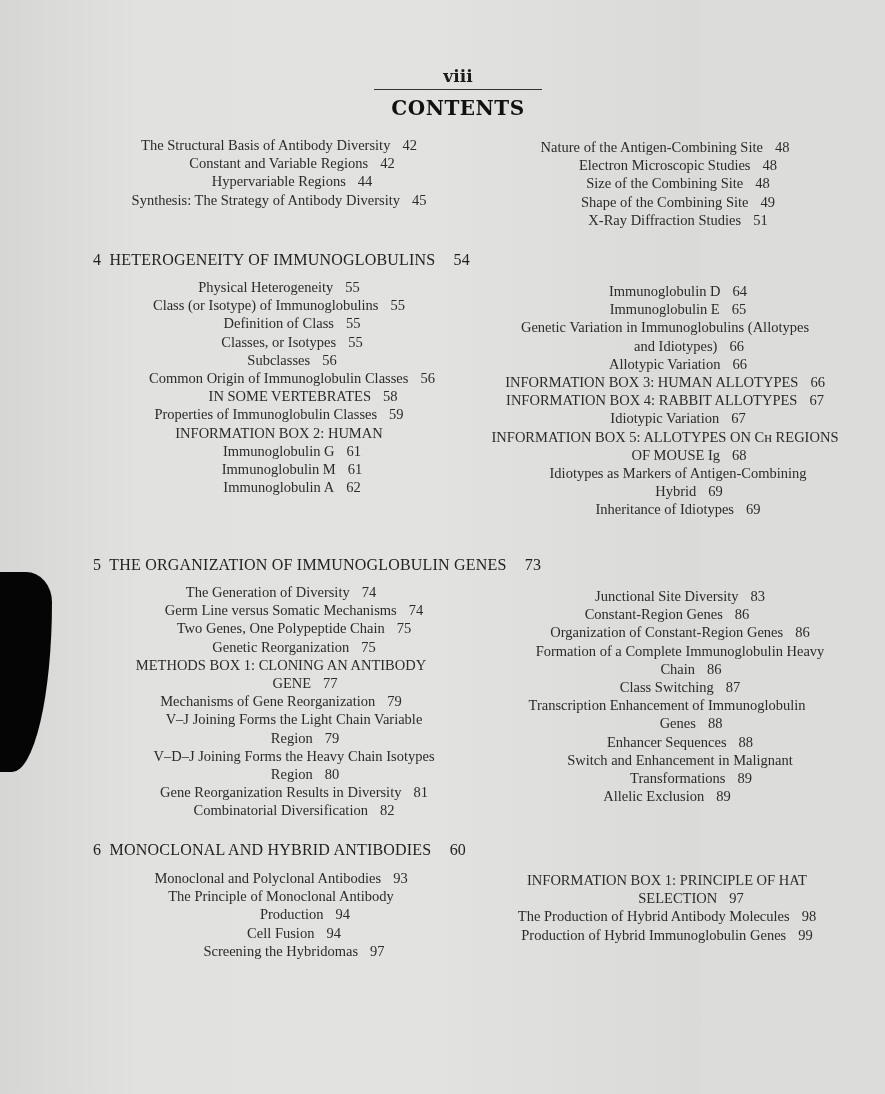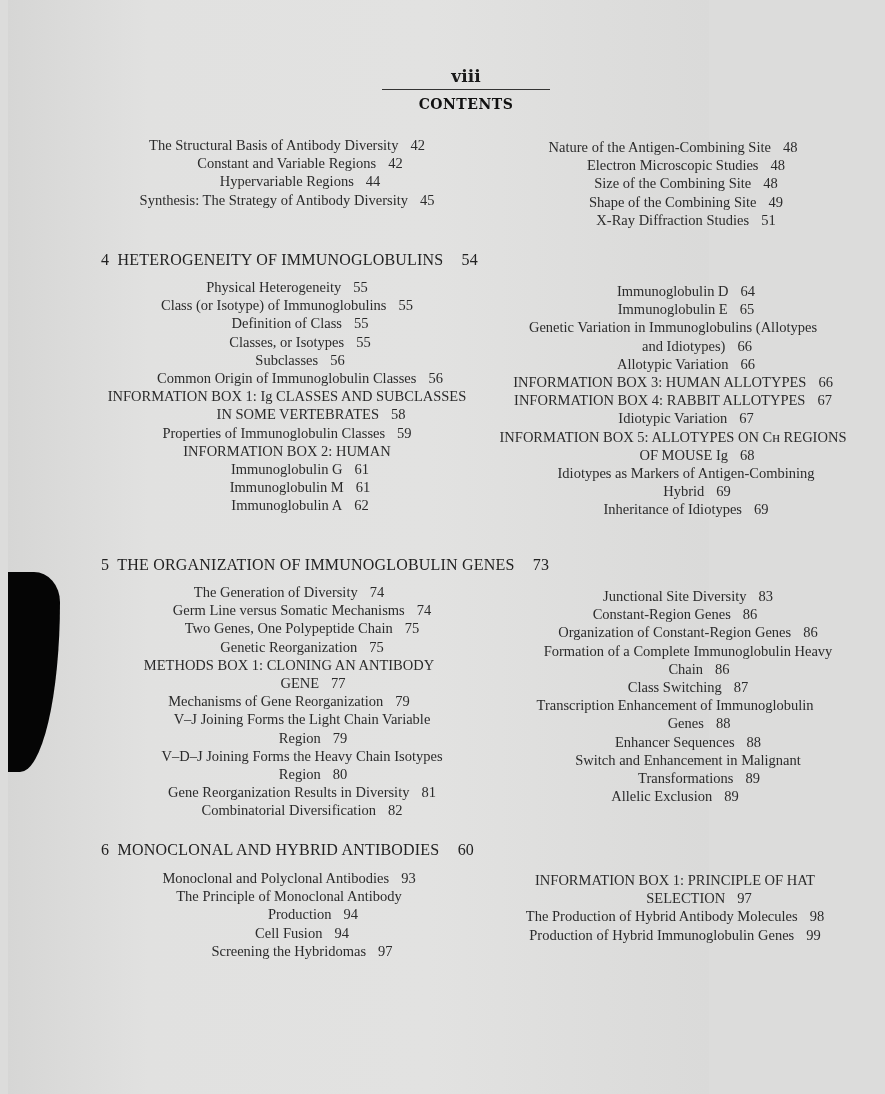--- a/index.html
+++ b/index.html
@@ -3,34 +3,34 @@
 <meta charset="utf-8">
 <style>
   html, body { margin:0; padding:0; }
   body {
     width:885px; height:1094px; overflow:hidden; position:relative;
     background:#dcdcdb;
     font-family:"DejaVu Serif", "Liberation Serif", serif;
     color:#2a2a2a;
   }
   .page {
-    position:absolute; left:8px; top:0; width:701px; height:1094px;
+    position:absolute; left:0; top:0; width:701px; height:1094px;
     background: linear-gradient(90deg, #d6d6d5 0%, #e1e1e0 20%, #e2e2e1 60%, #dadad9 100%);
   }
   .blob {
     position:absolute; left:0; top:572px; width:52px; height:200px;
     background:#050505;
     border-radius: 0 26px 40px 0 / 0 30px 170px 0;
   }
   .header {
     position:absolute; left:374px; top:66px; width:168px; text-align:center;
   }
   .folio { font-weight:bold; font-size:17px; line-height:20px; color:#1a1a1a; }
   .rule { height:1px; background:#333; margin:3px 0 6px; }
-  .title { font-weight:bold; font-size:14px; letter-spacing:0.5px; color:#111; font-family:"DejaVu Serif", serif; }
+  .title { font-weight:bold; font-size:20px; letter-spacing:0.5px; color:#111; font-family:"DejaVu Serif", serif; }
   .col { position:absolute; width:390px;text-align:center; }
   .entry {
     font-family:"Liberation Serif", "DejaVu Serif", serif;
     font-size:14.5px; line-height:18.2px; white-space:nowrap; color:#2b2b2b;
   }
   .entry .pg { margin-left:12px; }
   .l1 { padding-left:26px; }
   .cont { padding-left:48px; }
   .chapter {
     position:absolute; font-family:"Liberation Serif", "DejaVu Serif", serif;
@@ -69,21 +69,20 @@
     <span>HETEROGENEITY OF IMMUNOGLOBULINS</span>
     <span class="pg">54</span>
   </div>
   <div class="col" id="c0-left" style="left:84px; top:278px;">
       <div class="entry "><span>Physical Heterogeneity</span><span class="pg">55</span></div>
       <div class="entry "><span>Class (or Isotype) of Immunoglobulins</span><span class="pg">55</span></div>
       <div class="entry l1"><span>Definition of Class</span><span class="pg">55</span></div>
       <div class="entry l1"><span>Classes, or Isotypes</span><span class="pg">55</span></div>
       <div class="entry l1"><span>Subclasses</span><span class="pg">56</span></div>
       <div class="entry l1"><span>Common Origin of Immunoglobulin Classes</span><span class="pg">56</span></div>
-      <div class="entry "><span>INFORMATION BOX 1: Ig CLASSES AND SUBCLASSES</span></div>
       <div class="entry cont"><span>IN SOME VERTEBRATES</span><span class="pg">58</span></div>
       <div class="entry "><span>Properties of Immunoglobulin Classes</span><span class="pg">59</span></div>
       <div class="entry "><span>INFORMATION BOX 2: HUMAN</span></div>
       <div class="entry l1"><span>Immunoglobulin G</span><span class="pg">61</span></div>
       <div class="entry l1"><span>Immunoglobulin M</span><span class="pg">61</span></div>
       <div class="entry l1"><span>Immunoglobulin A</span><span class="pg">62</span></div>
     </div>
   <div class="col" id="c0-right" style="left:470px; top:282px;">
       <div class="entry l1"><span>Immunoglobulin D</span><span class="pg">64</span></div>
       <div class="entry l1"><span>Immunoglobulin E</span><span class="pg">65</span></div>

